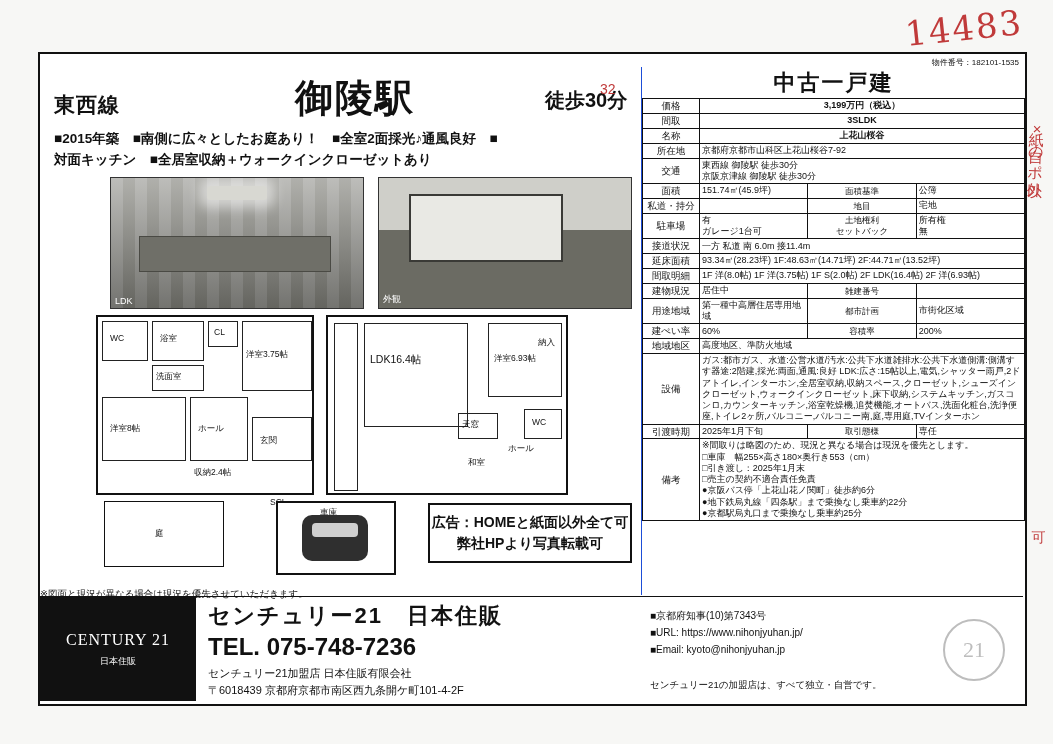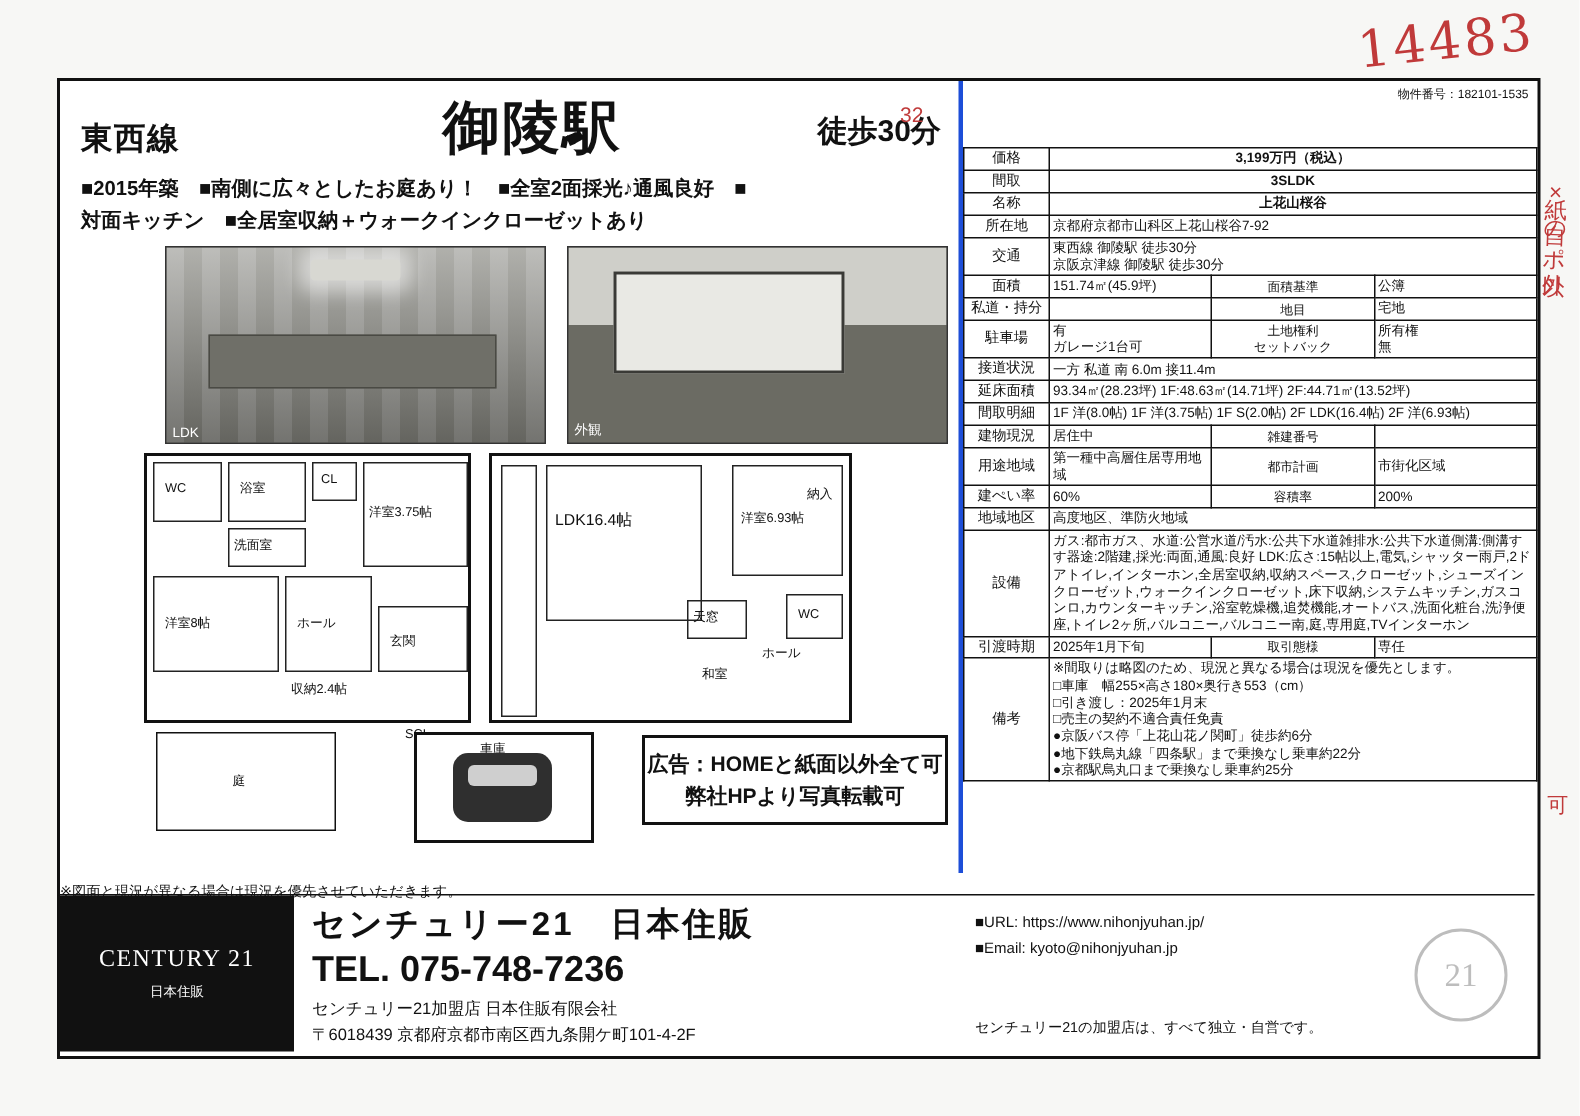--- a/index.html
+++ b/index.html
@@ -29,21 +29,21 @@
     transform:rotate(2deg);
     white-space:nowrap;
   }
   .side-red2{
     position:absolute;right:6px;top:520px;width:26px;
     font-size:14px;color:#c03a3a;line-height:1.15;
     writing-mode:vertical-rl;
   }
 
   
-  .left{position:absolute;left:0;top:0;width:602px;height:528px;border-right:3px solid #1d4ed8;box-sizing:border-box;}
+  .left{position:absolute;left:0;top:13px;width:602px;height:528px;border-right:1px solid #1d4ed8;box-sizing:border-box;}
   .headline{position:relative;height:60px;border-bottom:0;}
   .line-name{position:absolute;left:14px;top:24px;font-size:21px;font-weight:bold;letter-spacing:1px;}
   .station{position:absolute;left:255px;top:6px;font-size:38px;font-weight:bold;letter-spacing:2px;}
   .walk{position:absolute;left:505px;top:20px;font-size:20px;font-weight:bold;}
   .walk-strike{position:absolute;left:560px;top:14px;font-size:14px;color:#c03a3a;text-align:right;}
 
   .bullets{position:absolute;left:14px;top:62px;width:575px;font-size:13.5px;line-height:1.55;font-weight:bold;}
 
   .photos{position:absolute;left:70px;top:110px;width:520px;height:130px;}
   .photo{position:absolute;top:0;height:130px;border:1px solid #333;overflow:hidden;background:#8d8d8d;}
@@ -200,20 +200,21 @@
 
         <div class="adbox">
           <div>広告：HOMEと紙面以外全て可</div>
           <div>弊社HPより写真転載可</div>
         </div>
       </div>
     </div>
 
     <div class="right">
       <div class="bukken-no">物件番号：182101-1535</div>
+      <div class="rtitle">中古一戸建</div>
 
       <table class="rtbl">
         <tbody>
             <tr>
           <td class="h">価格</td>
           <td colspan="3" class="price">3,199万円（税込）</td>
         </tr>
         <tr>
           <td class="h">間取</td>
           <td colspan="3" class="madori">3SLDK</td>
@@ -322,19 +323,20 @@
       <div class="t1">CENTURY 21</div>
       <div class="t2">日本住販</div>
     </div>
     <div class="fcenter">
       <div class="nm">センチュリー21　日本住販</div>
       <div class="tel">TEL.  075-748-7236</div>
       <div class="sub">センチュリー21加盟店 日本住販有限会社</div>
       <div class="sub" style="margin-top:0;">〒6018439 京都府京都市南区西九条開ケ町101-4-2F</div>
     </div>
     <div class="fright">
+      <div>■京都府知事(10)第7343号</div>
       <div>■URL: https://www.nihonjyuhan.jp/</div>
       <div>■Email: kyoto@nihonjyuhan.jp</div>
     </div>
     <div class="fnote">センチュリー21の加盟店は、すべて独立・自営です。</div>
     <div class="seal">21</div>
   </div>
 </div>
 
 </body></html>

